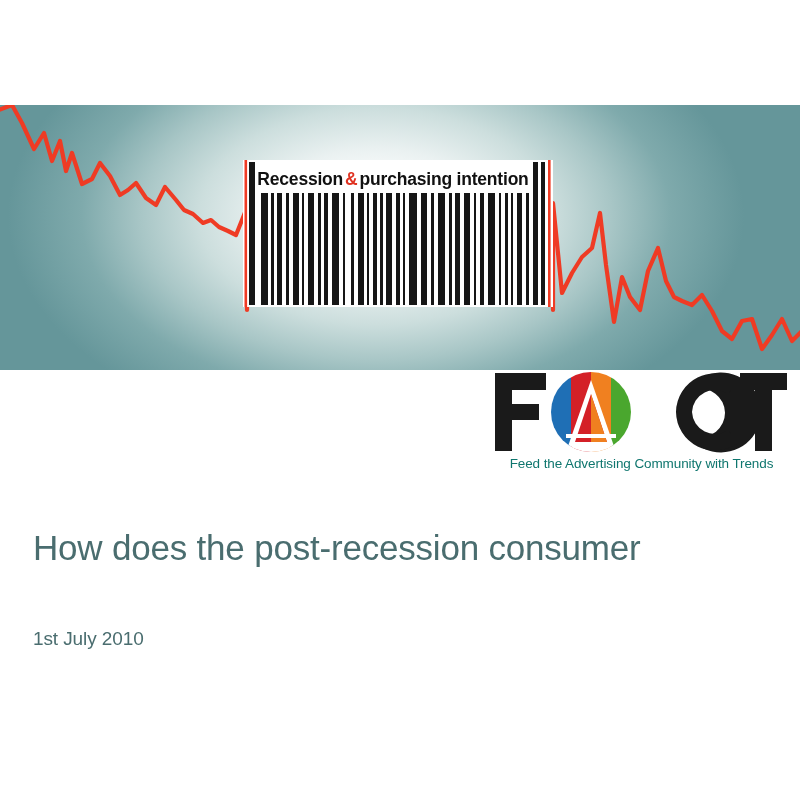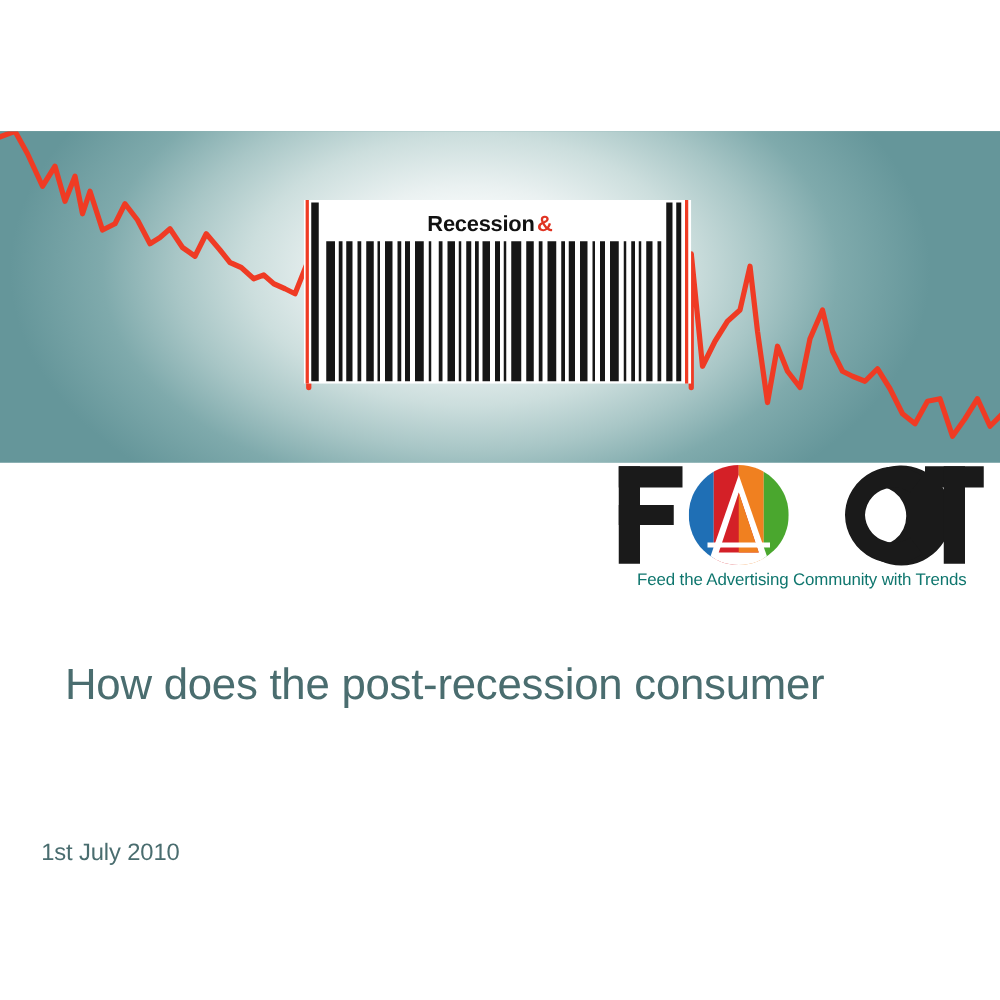--- a/index.html
+++ b/index.html
@@ -109,32 +109,30 @@
     position: absolute;
     left: 33px;
     top: 524px;
     width: 730px;
     font-family: "Liberation Sans", sans-serif;
     font-size: 35px;
     line-height: 47px;
     font-weight: 400;
     color: #4a6d6f;
     letter-spacing: -0.2px;
-    margin-left: 19px;
   }
   .subtitle {
     position: absolute;
     left: 33px;
     top: 628px;
     font-family: "Liberation Sans", sans-serif;
     font-size: 19px;
     font-weight: 400;
     color: #4a6d6f;
     letter-spacing: -0.1px;
-    margin-top: 44px;
   }
 </style>
 </head>
 <body>
 
 <div class="banner">
 
   <svg class="banner-svg" viewBox="0 0 800 265" preserveAspectRatio="none">
 
     <polyline fill="none" stroke="#ef3b24" stroke-width="4.2" stroke-linejoin="round" stroke-linecap="round" points="-4,6 12,0 22,18 34,44 44,28 52,56 60,36 66,66 72,48 82,79 92,74 100,58 110,71 120,90 128,85 136,78 146,93 156,100 165,82 176,95 184,105 193,109 203,118 211,115 219,122 228,126 236,130 244,110 251,92 247,128"></polyline>
@@ -188,20 +186,21 @@
         <rect x="256" y="33" width="2" height="112"></rect>
         <rect x="262" y="33" width="3" height="112"></rect>
         <rect x="268" y="33" width="2" height="112"></rect>
         <rect x="274" y="33" width="5" height="112"></rect>
         <rect x="283" y="33" width="3" height="112"></rect>
       </g>
     </svg>
     <div class="barcode-label">
       <span>Recession</span>
       <span class="amp">&amp;</span>
+      <span>purchasing intention</span>
     </div>
   </div>
 </div>
 
 <div class="logo">
   <svg class="logo-mark" viewBox="0 0 300 88">
 
     <g fill="#1a1a1a">
       <rect x="5" y="5" width="17" height="78"></rect>
       <rect x="5" y="5" width="51" height="17"></rect>

